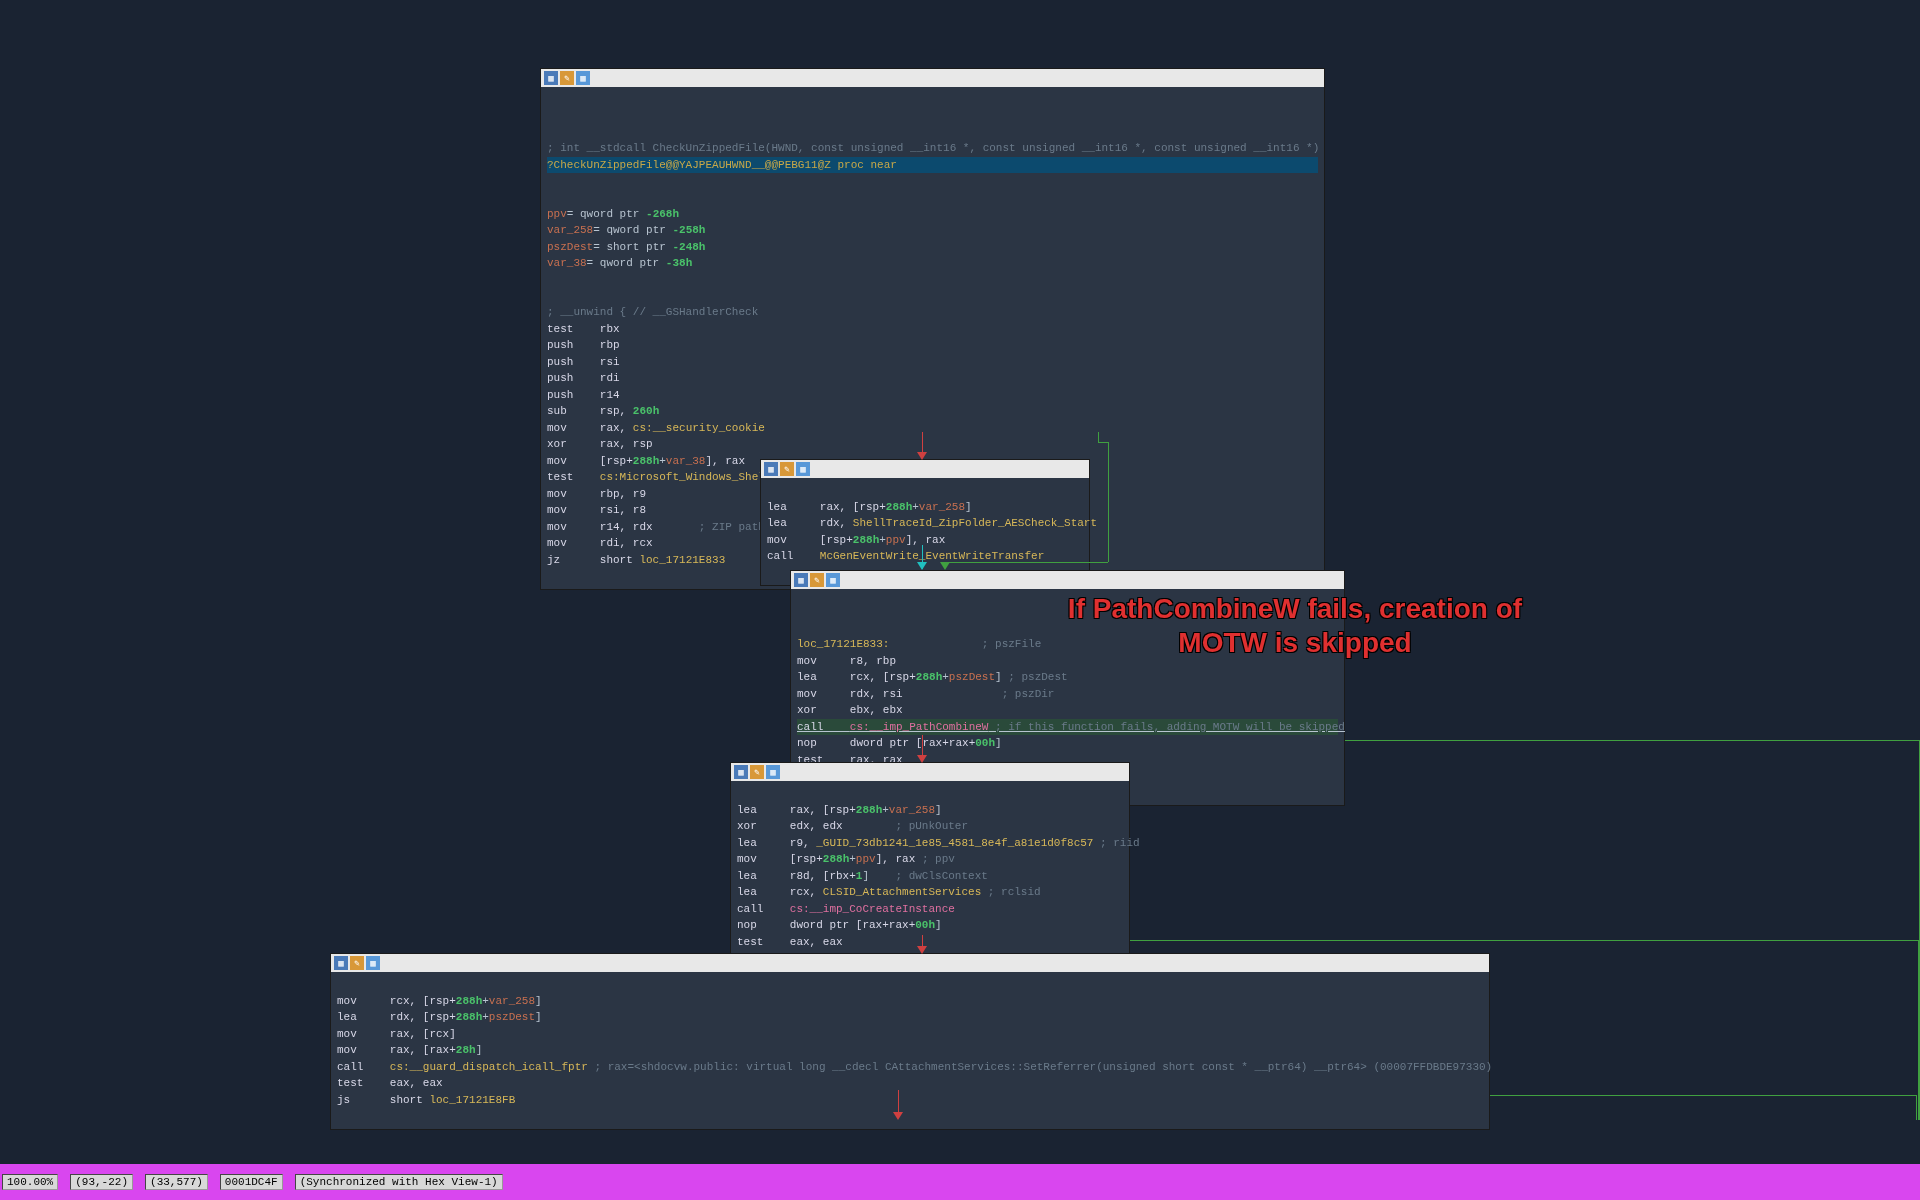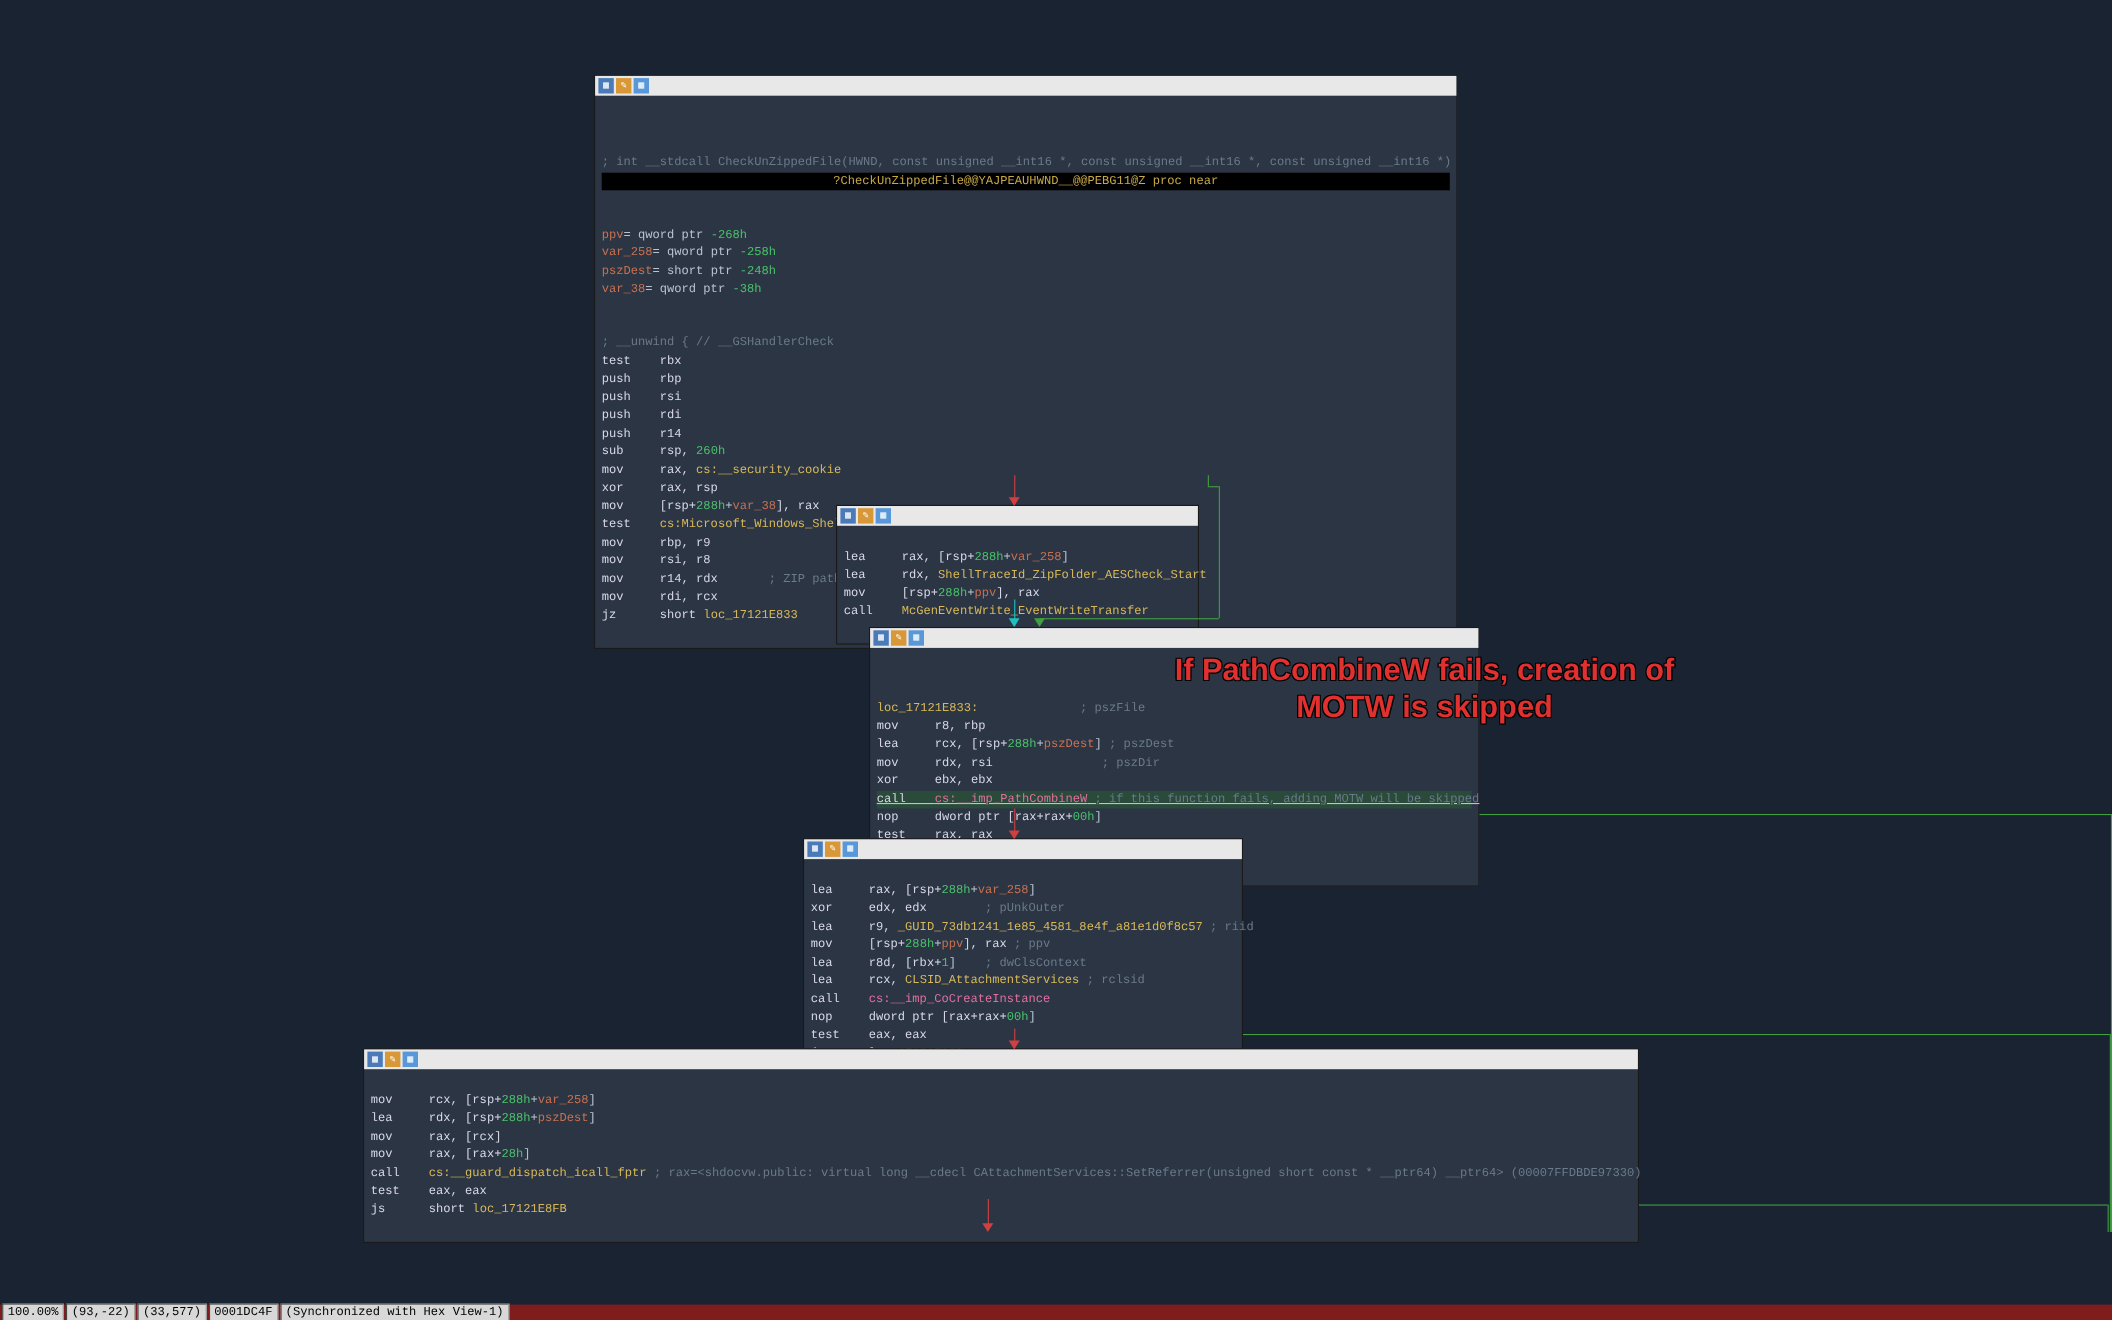--- a/index.html
+++ b/index.html
@@ -36,25 +36,25 @@
     width: 14px;
     height: 14px;
     display: inline-flex;
     align-items: center;
     justify-content: center;
     font-size: 9px;
   }
   .ic1 { background: #4a7ab8; color: #fff; }
   .ic2 { background: #d89838; color: #fff; }
   .ic3 { background: #5898d8; color: #fff; }
-  .highlight-line { background: #000000; display: inline-block; width: 100%; text-align: center; }
+  .highlight-line { background: #0c4a6e; display: inline-block; width: 100%; }
   .highlight-call { background: #2a4a3a; display: inline-block; width: 100%; text-decoration: underline; }
   .c-comment { color: #6a7a8a; }
   .c-mnem { color: #d8d8e8; }
-  .c-num { color: #4ac26a; }
+  .c-num { color: #4ac26a; font-weight: bold; }
   .c-offset { color: #c87050; }
   .c-symbol { color: #d8b858; }
   .c-import { color: #e070a0; }
   .c-func { color: #c8a848; }
   .annotation {
     position: absolute;
     color: #e03030;
     font-family: Arial, sans-serif;
     font-weight: bold;
     font-size: 28px;
@@ -67,28 +67,28 @@
     border-left: 5px solid transparent;
     border-right: 5px solid transparent;
     position: absolute;
   }
   .arrow-down.red { border-top: 8px solid #d04040; }
   .arrow-down.green { border-top: 8px solid #40a040; }
   .arrow-down.cyan { border-top: 8px solid #20c0c0; }
   .statusbar {
     position: absolute;
     bottom: 0; left: 0; right: 0;
-    height: 14px;
-    background: #7f1d1d;
+    height: 36px;
+    background: #d946ef;
     color: #000;
     font-size: 11px;
     display: flex;
     align-items: center;
     padding: 0 2px;
-    gap: 2px;
+    gap: 12px;
   }
   .status-seg {
     border: 1px inset #999;
     padding: 0 4px;
     height: 16px;
     display: flex;
     align-items: center;
     background: #d8d8d8;
   }
   .vline { position: absolute; width: 1px; }

